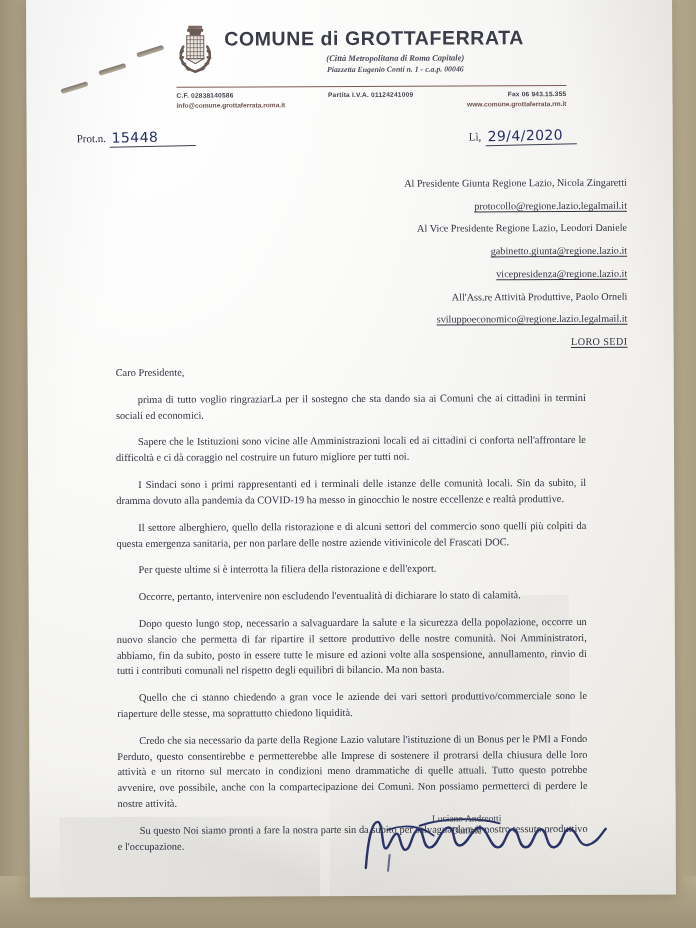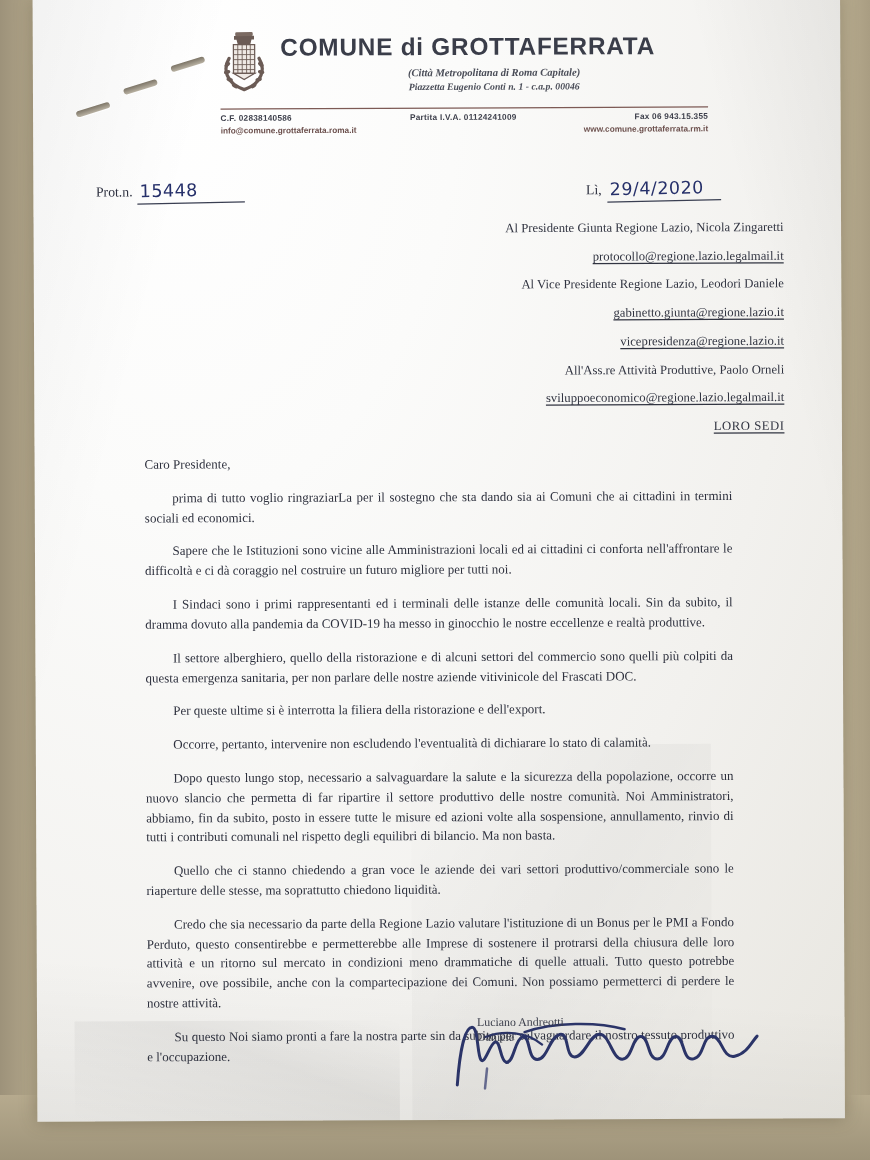--- a/index.html
+++ b/index.html
@@ -157,21 +157,21 @@
   #proto-row {
     position: absolute;
     left: 50px;
     top: 132px;
     width: 500px;
     display: flex;
     justify-content: space-between;
     align-items: flex-end;
     font-size: 11.5px;
   }
-  .proto-group { display: flex; align-items: baseline; gap: 4px; margin-top: 16px; }
+  .proto-group { display: flex; align-items: baseline; gap: 4px; }
   .proto-label { font-size: 11px; color: #2e3140; }
   .hand {
     font-family: "DejaVu Sans", sans-serif;
     font-size: 14px;
     color: #26306a;
     letter-spacing: 0.4px;
     border-bottom: 1px solid #3a3f52;
     padding: 0 14px 1px 2px;
     min-width: 70px;
     transform: rotate(-1deg);
@@ -219,21 +219,21 @@
     margin: 0 0 11px 0;
     text-indent: 22px;
   }
 
   
   #signature-block {
     position: absolute;
     left: 352px;
     top: 818px;
     width: 170px;
-    text-align: left;
+    text-align: center;
     font-size: 9.5px;
     line-height: 1.25;
     color: #3a3d4a;
   }
   #sig-ink {
     position: absolute;
     left: 318px;
     top: 800px;
     width: 280px;
     height: 80px;

